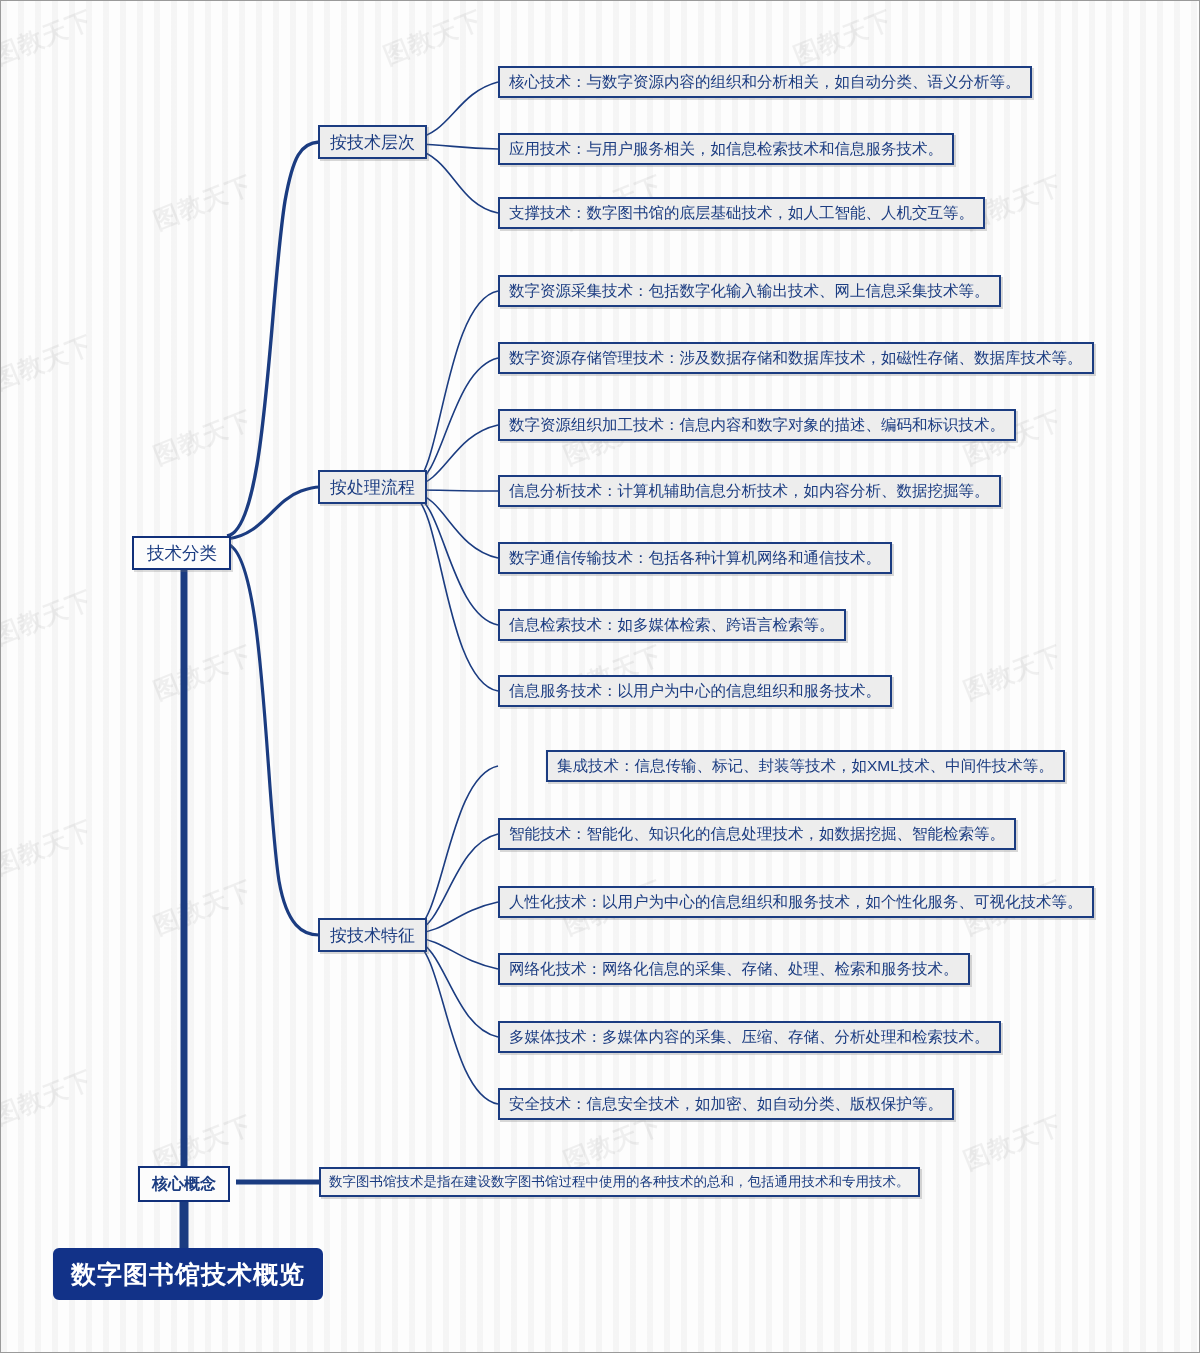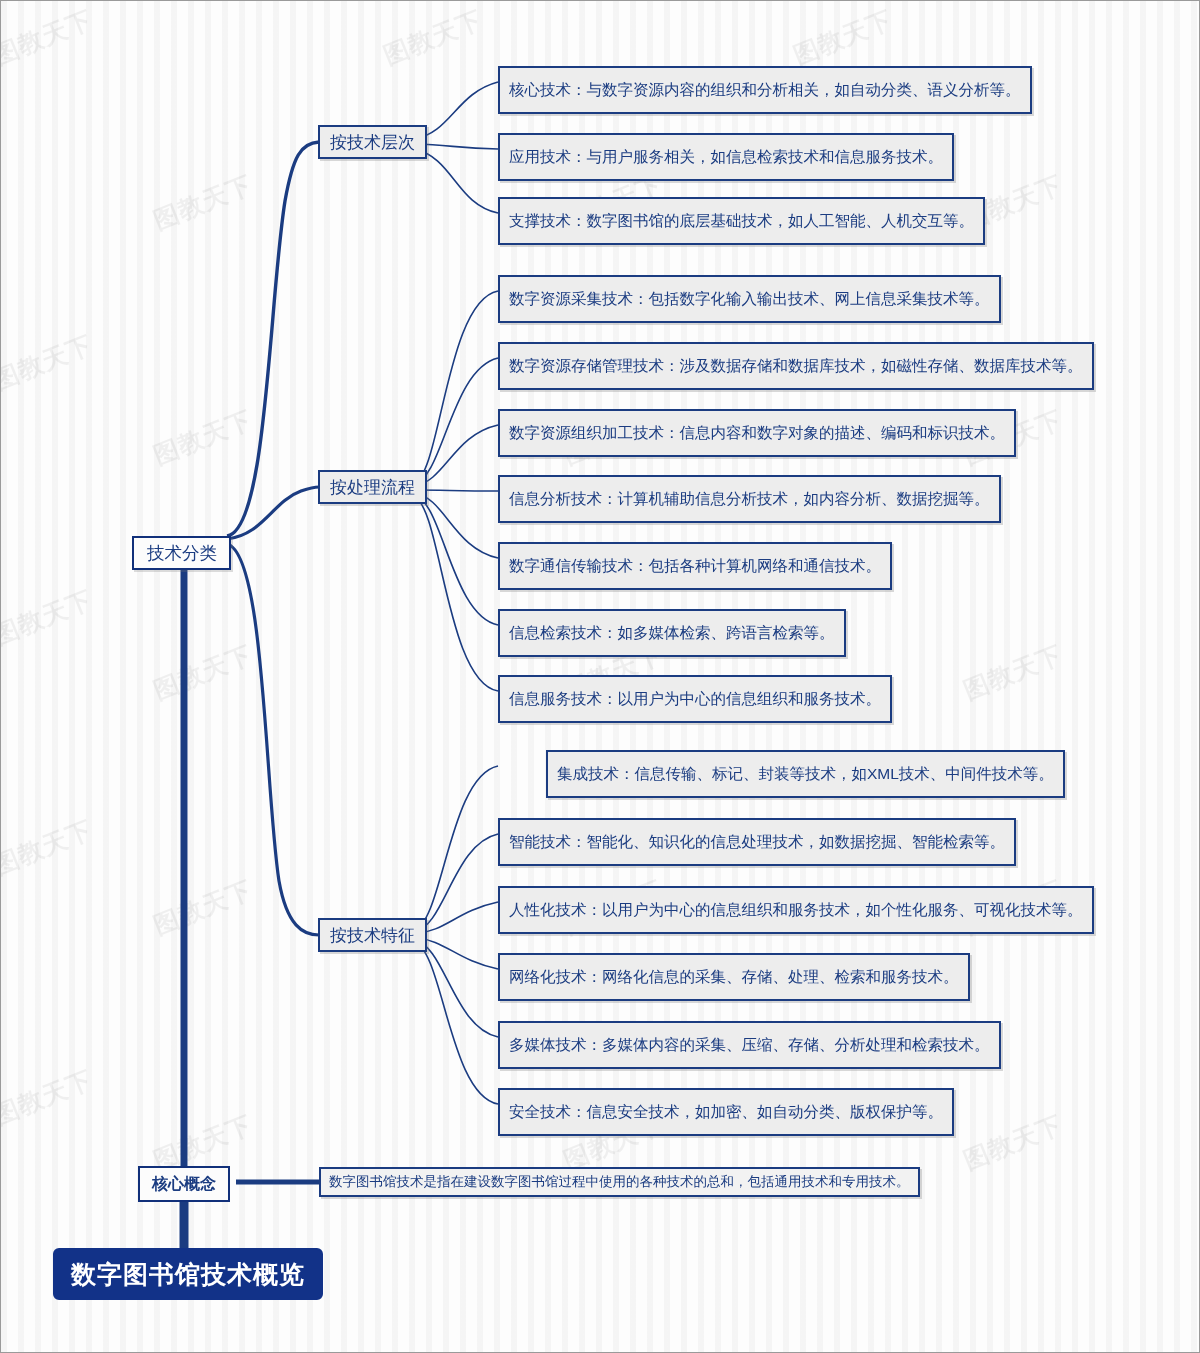--- a/index.html
+++ b/index.html
@@ -47,21 +47,21 @@
     z-index:3;
     box-sizing:border-box;
     display:flex;
     align-items:center;
     background:#ededed;
     border:2px solid #1b3c81;
     color:#1b3c81;
     white-space:nowrap;
   }
   .leaf{
-    height:48px;
+    height:32px;
     padding:0 9px;
     font-size:15.5px;
     box-shadow:2px 2px 0 rgba(120,120,120,0.28);
   }
   .branch{
     height:34px;
     padding:0 10px;
     font-size:17px;
     justify-content:center;
     box-shadow:2px 2px 0 rgba(120,120,120,0.28);

